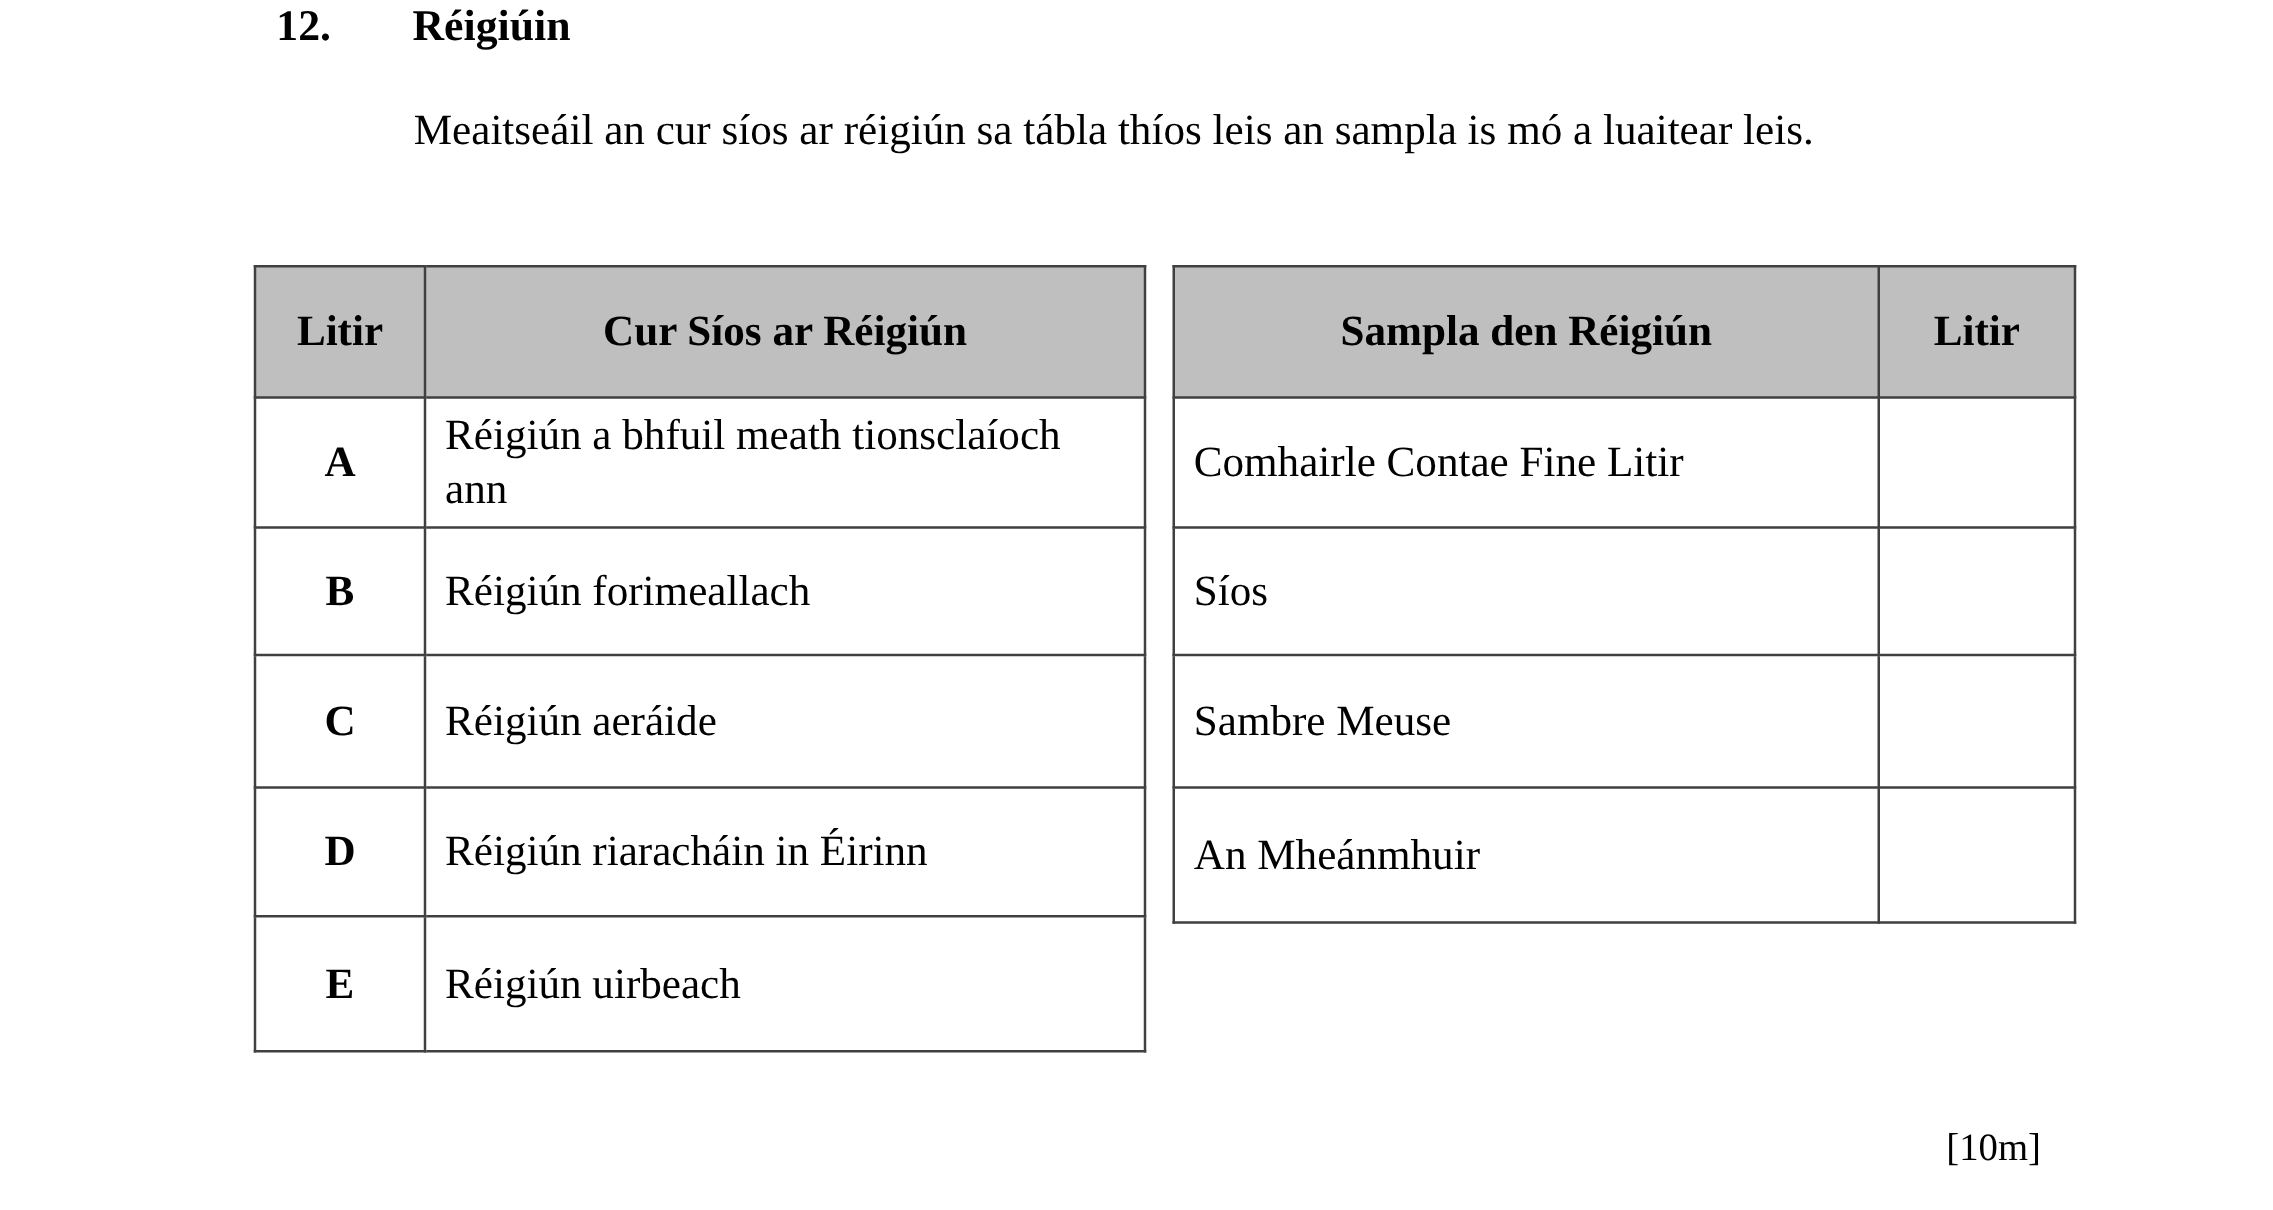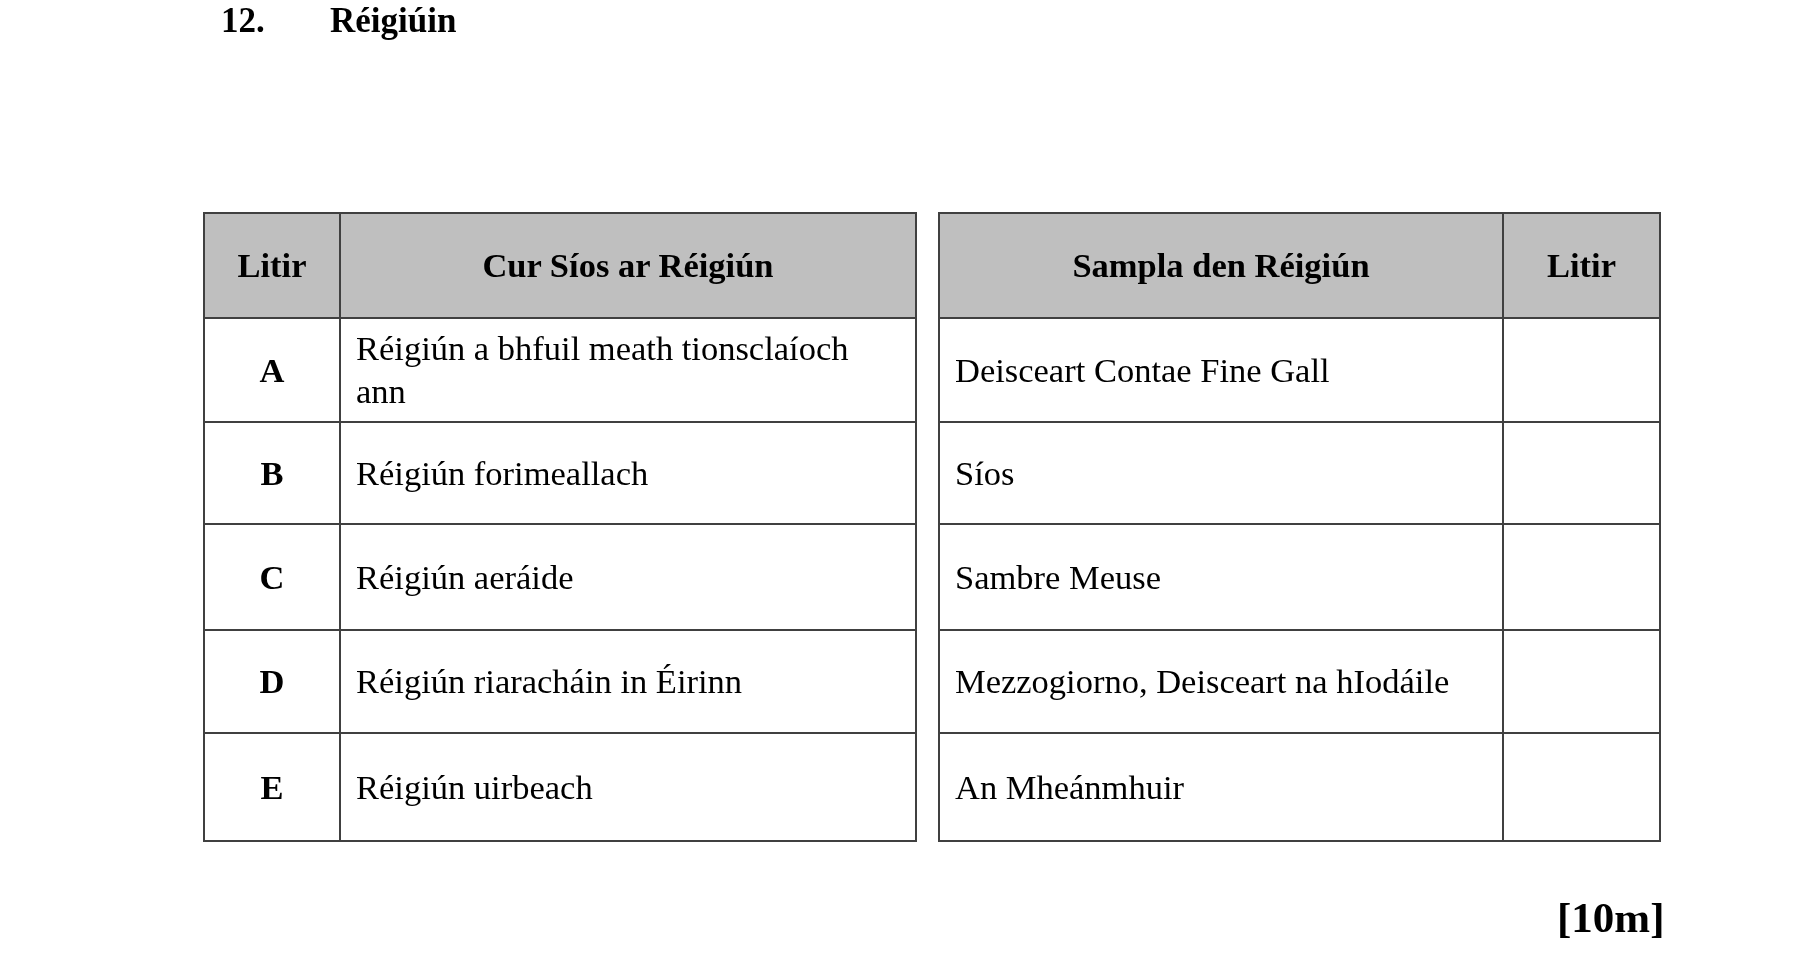--- a/index.html
+++ b/index.html
@@ -81,32 +81,33 @@
     tr.r0 td { height: 102px; }
     tr.r1 td { height: 100px; }
     tr.r2 td { height: 104px; }
     tr.r3 td { height: 101px; }
     tr.r4 td { height: 106px; }
 
     .marks {
       position: absolute;
       left: 1557px;
       top: 898px;
-      font-size: 43px;
-      font-weight: bold;
+      font-size: 31px;
+      font-weight: normal;
       line-height: 40px;
     }
   </style>
 </head>
 <body>
 
 <div class="q-number">12.</div>
 <div class="q-title">Réigiúin</div>
 
 <div class="instructions">
+  <div>Meaitseáil an cur síos ar réigiún sa tábla thíos leis an sampla is mó a luaitear leis.</div>
 </div>
 
 <table class="match" id="table-left">
   <colgroup>
     <col class="col-letter">
     <col class="col-desc">
   </colgroup>
   <thead>
     <tr>
       <th>Litir</th>
@@ -143,33 +144,29 @@
     <col class="col-answer">
   </colgroup>
   <thead>
     <tr>
       <th>Sampla den Réigiún</th>
       <th>Litir</th>
     </tr>
   </thead>
   <tbody>
     <tr class="r0">
-      <td class="text">Deisceart Contae Fine Gall</td>
+      <td class="text">Comhairle Contae Fine Litir</td>
       <td class="answer"></td>
     </tr>
     <tr class="r1">
       <td class="text">Síos</td>
       <td class="answer"></td>
     </tr>
     <tr class="r2">
       <td class="text">Sambre Meuse</td>
-      <td class="answer"></td>
-    </tr>
-    <tr class="r3">
-      <td class="text">Mezzogiorno, Deisceart na hIodáile</td>
       <td class="answer"></td>
     </tr>
     <tr class="r4">
       <td class="text">An Mheánmhuir</td>
       <td class="answer"></td>
     </tr>
   </tbody>
 </table>
 
 <div class="marks">[10m]</div>

